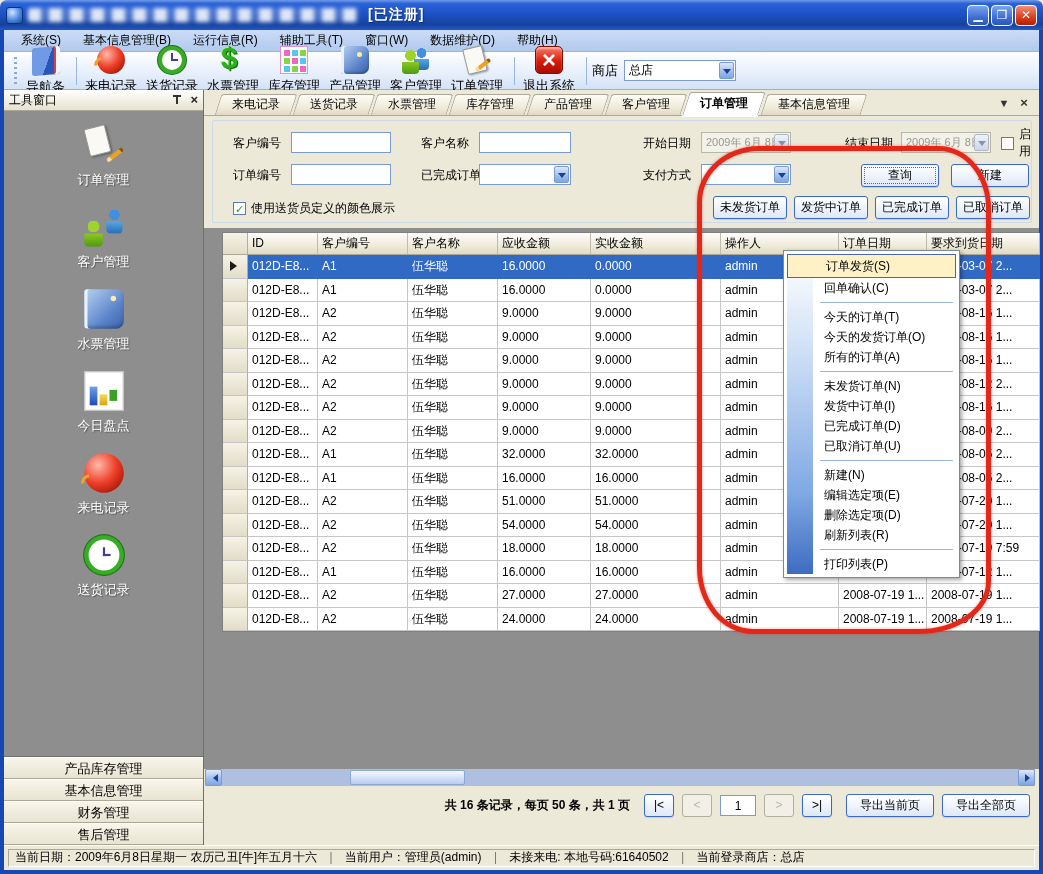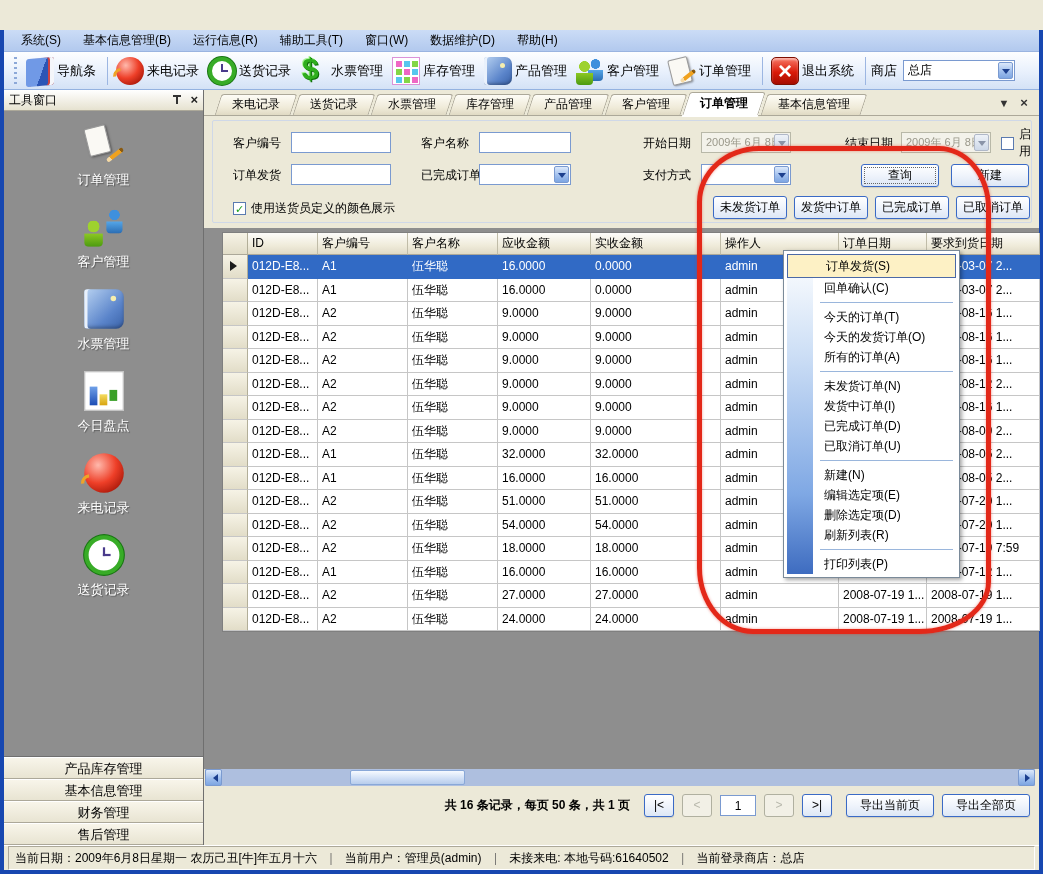--- a/index.html
+++ b/index.html
@@ -32,21 +32,21 @@
   .menubar{left:4px;top:30px;width:1035px;height:22px;background:linear-gradient(180deg,#cbdcf6,#b2c9ee);
     display:flex;align-items:center;font-size:12px;color:#000;padding-left:6px;border-bottom:1px solid #9ab4e0;}
   .menu-item{padding:0 11px;line-height:21px;cursor:default;}
 
   
   .toolbar{left:4px;top:52px;width:1035px;height:38px;
     background:linear-gradient(180deg,#fdfeff,#e8f0fc 55%,#d4e2f6);
     border-bottom:1px solid #94b2e0;display:flex;align-items:center;padding-left:10px;font-size:13px;}
   .toolbar::before{content:"";width:3px;height:28px;margin-right:6px;
     background:repeating-linear-gradient(180deg,#8ca8d8 0 2px,transparent 2px 5px);}
-  .tb-item{display:flex;align-items:center;gap:3px;padding:2px 6px 2px 3px;border-radius:3px;cursor:default;}
+  .tb-item{display:flex;align-items:center;gap:3px;padding:2px 6px 2px 3px;border-radius:3px;cursor:default;flex-direction:column;}
   .tb-sep{width:1px;height:28px;background:#9cb6e2;margin:0 5px;}
   .tb-label{white-space:nowrap;}
   .store-box{display:flex;align-items:center;gap:6px;margin-left:0;}
   .store-select{width:112px;height:21px;background:#fff;border:1px solid #7a9ad0;display:flex;align-items:center;
     font-size:12px;padding-left:4px;position:relative;}
   .combo-arrow{position:absolute;right:1px;top:1px;bottom:1px;width:15px;
     background:linear-gradient(180deg,#dce9fb,#9cbcec 60%,#7ea6e2);border:1px solid #7a9ad0;border-radius:2px;}
   .combo-arrow::after{content:"";position:absolute;left:50%;top:50%;margin:-2px 0 0 -4px;
     border:4px solid transparent;border-top:5px solid #1c3f8e;}
 
@@ -193,29 +193,39 @@
   .cm-sep{height:1px;background:#9ab6dc;margin:4px 4px 4px 34px;}
 
   
   .annotation{left:697px;top:146px;width:294px;height:488px;z-index:50;pointer-events:none;
     border:5px solid #e32819;border-radius:62px 52px 72px 56px / 56px 62px 52px 66px;
     box-shadow:0 0 3px rgba(227,40,25,.55),inset 0 0 3px rgba(227,40,25,.45);}
 
   
   .statusbar{left:4px;top:845px;width:1035px;height:25px;background:#ECE9D8;border-top:1px solid #fff;
     display:flex;align-items:center;font-size:12px;padding:0 4px;}
-  .sb-panel{flex:1;height:24px;border:1px solid;border-color:#aca899 #fff #fff #aca899;display:flex;
-    align-items:center;padding:0 6px;gap:8px;white-space:nowrap;overflow:hidden;}
+  .sb-panel{flex:1;height:18px;border:1px solid;border-color:#aca899 #fff #fff #aca899;display:flex;
+    align-items:flex-end;padding:0 6px;gap:8px;white-space:nowrap;overflow:hidden;}
   .seg-sep{color:#555;}
 </style>
 </head>
 <body>
 
 <div class="window">
 
+  <div class="abs titlebar">
+    <div class="app-icon"></div>
+    <div class="title-blur"></div>
+    <div class="title-badge">[已注册]</div>
+    <div class="win-btns">
+      <div class="win-btn">▁</div>
+      <div class="win-btn">❐</div>
+      <div class="win-btn close">✕</div>
+    </div>
+  </div>
 
   <div class="abs b-left"></div>
   <div class="abs b-right"></div>
   <div class="abs b-bottom"></div>
 
   <div class="abs menubar" id="menubar">
       <div class="menu-item">系统(S)</div>
       <div class="menu-item">基本信息管理(B)</div>
       <div class="menu-item">运行信息(R)</div>
       <div class="menu-item">辅助工具(T)</div>
@@ -343,21 +353,21 @@
     <span class="flabel" style="left:632px;top:11px;">结束日期</span>
     <span class="fdate" style="left:688px;top:11px;width:90px;">
       <span>2009年 6月 8日</span>
       <span class="combo-arrow"></span>
     </span>
     <span class="chk-row" style="left:788px;top:11px;">
       <span class="checkbox"></span>
       <span>启用</span>
     </span>
 
-    <span class="flabel" style="left:20px;top:43px;">订单发货</span>
+    <span class="flabel" style="left:20px;top:43px;">订单编号</span>
     <span class="finput" style="left:78px;top:43px;width:100px;"></span>
     <span class="flabel" style="left:208px;top:43px;">已完成订单</span>
     <span class="fcombo" style="left:266px;top:43px;width:92px;">
       <span class="combo-arrow"></span>
     </span>
     <span class="flabel" style="left:430px;top:43px;">支付方式</span>
     <span class="fcombo" style="left:488px;top:43px;width:90px;">
       <span class="combo-arrow"></span>
     </span>
     <span class="xp-btn default" style="left:648px;top:43px;width:78px;">查询</span>

